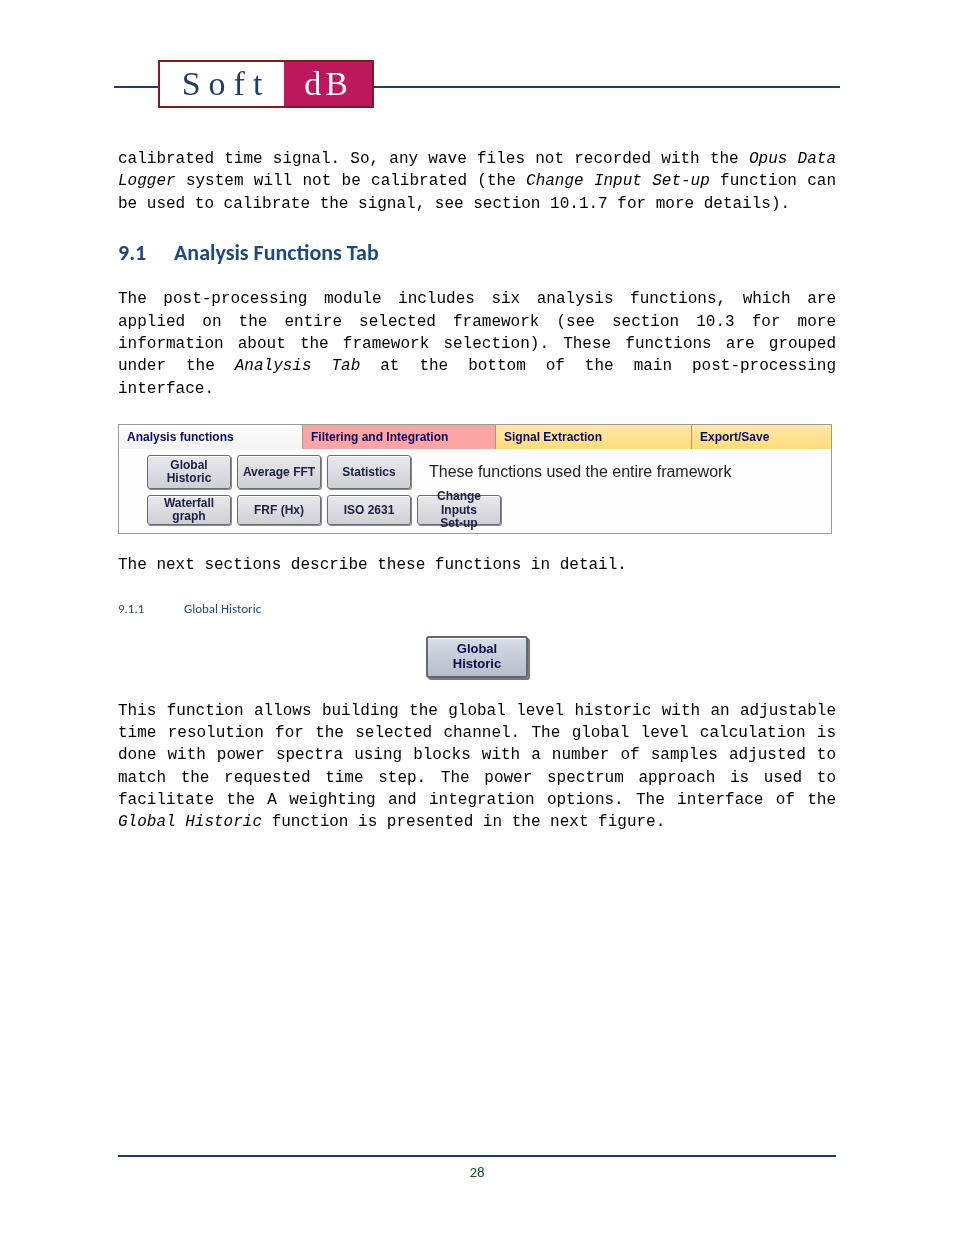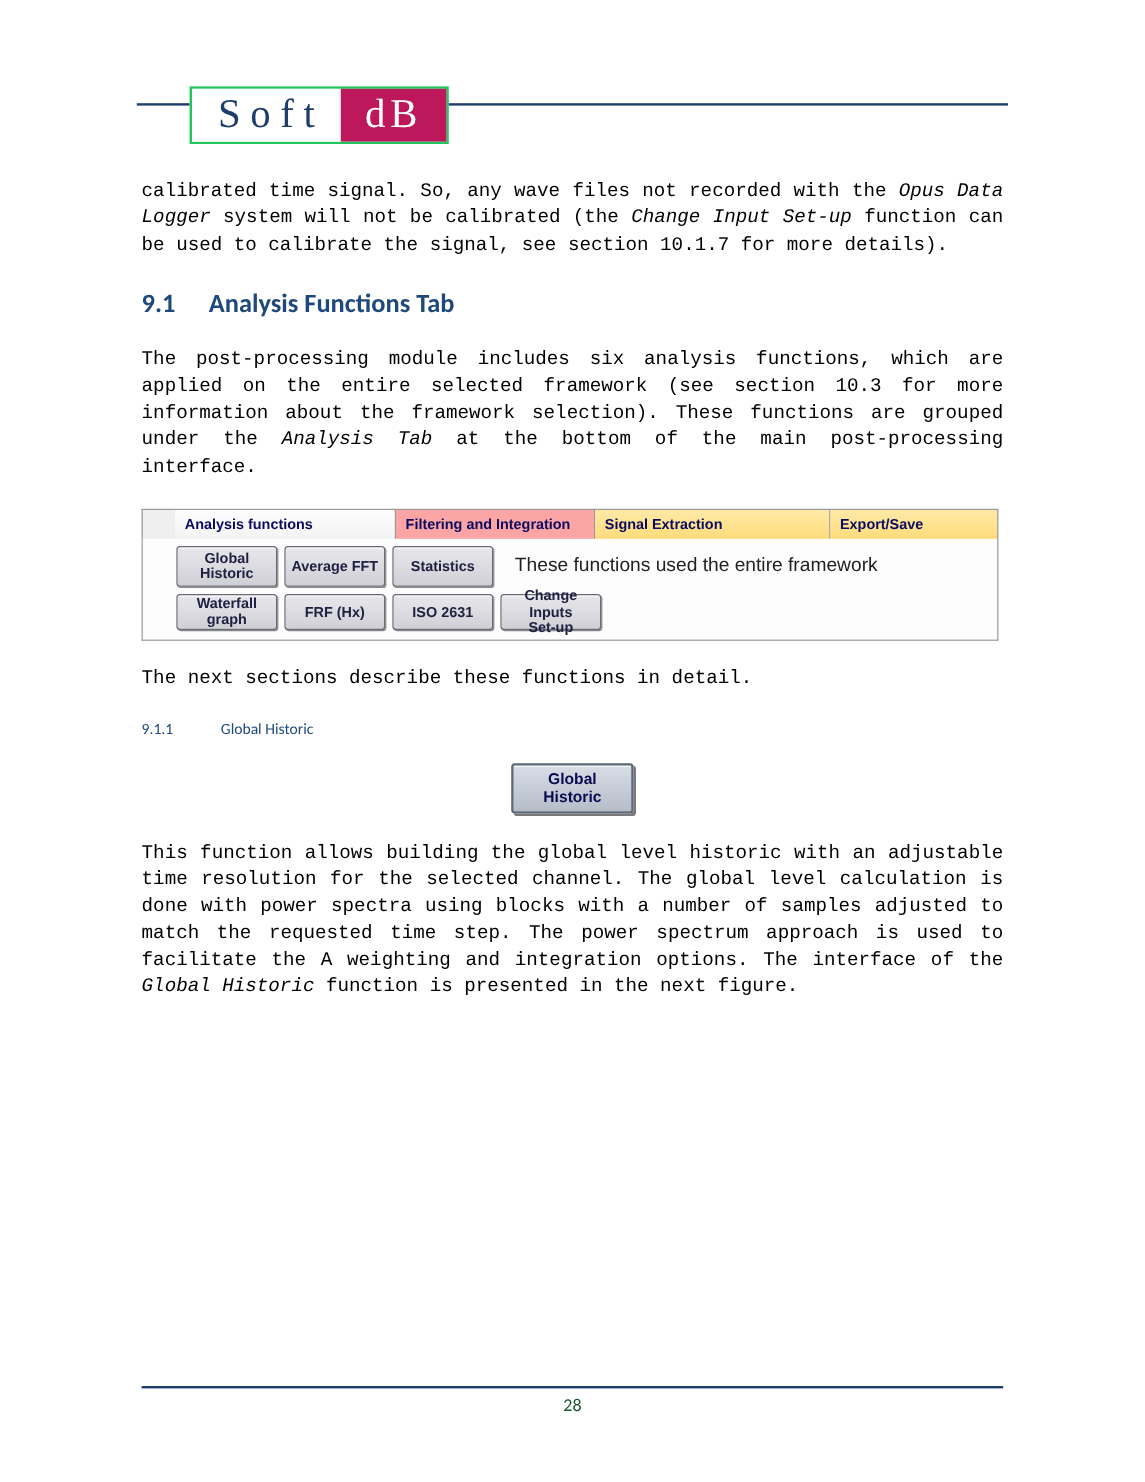--- a/index.html
+++ b/index.html
@@ -26,24 +26,24 @@
   .hr-right {
     position: absolute;
     left: 256px;
     right: -4px;
     top: 26px;
     border-top: 2px solid #1e3d6b;
   }
   .logo {
     position: absolute;
     left: 40px;
-    top: 12px;
+    top: 0;
     width: 216px;
     height: 48px;
-    border: 2px solid #22c55e;
+    border: 2px solid #7f1d1d;
     display: flex;
     align-items: stretch;
   }
   .logo-soft {
     flex: 0 0 124px;
     display: flex;
     align-items: center;
     justify-content: center;
     background: #fff;
     color: #1e3d6b;
@@ -103,21 +103,21 @@
   .tab {
     font-family: Tahoma, Arial, sans-serif;
     font-size: 12px;
     font-weight: bold;
     color: #0a0a60;
     padding: 5px 8px;
     border-right: 1px solid #9a9a9a;
     white-space: nowrap;
     background: #fca5a5;
   }
-  .tab.active { background: linear-gradient(#fefefe,#f3f3f3); margin-left: 27px; }
+  .tab.active { background: linear-gradient(#fefefe,#f3f3f3); }
   .tab.flex { flex: 1; }
   .tab.yellow { background: linear-gradient(#ffe9a8,#ffdc7a); }
   .tab-content {
     border: 1px solid #9a9a9a;
     border-top: none;
     padding: 6px 8px 8px 28px;
     background: #fdfdfd;
   }
   .btn-row { display: flex; align-items: center; gap: 6px; margin-bottom: 6px; }
   .ui-btn {

